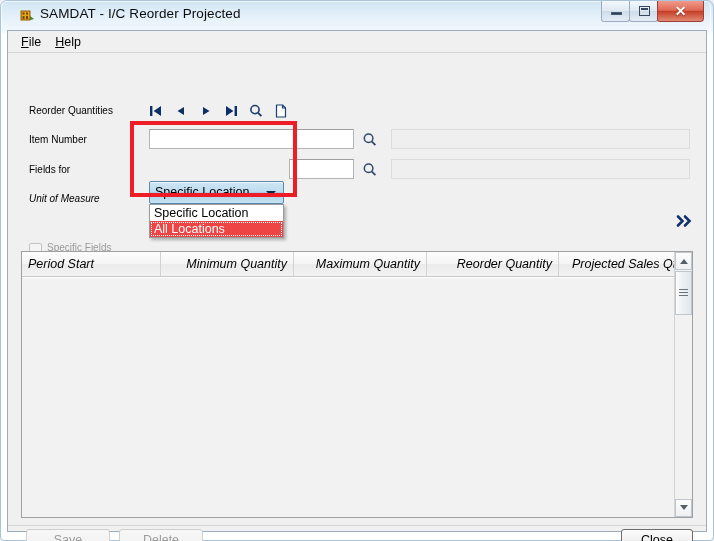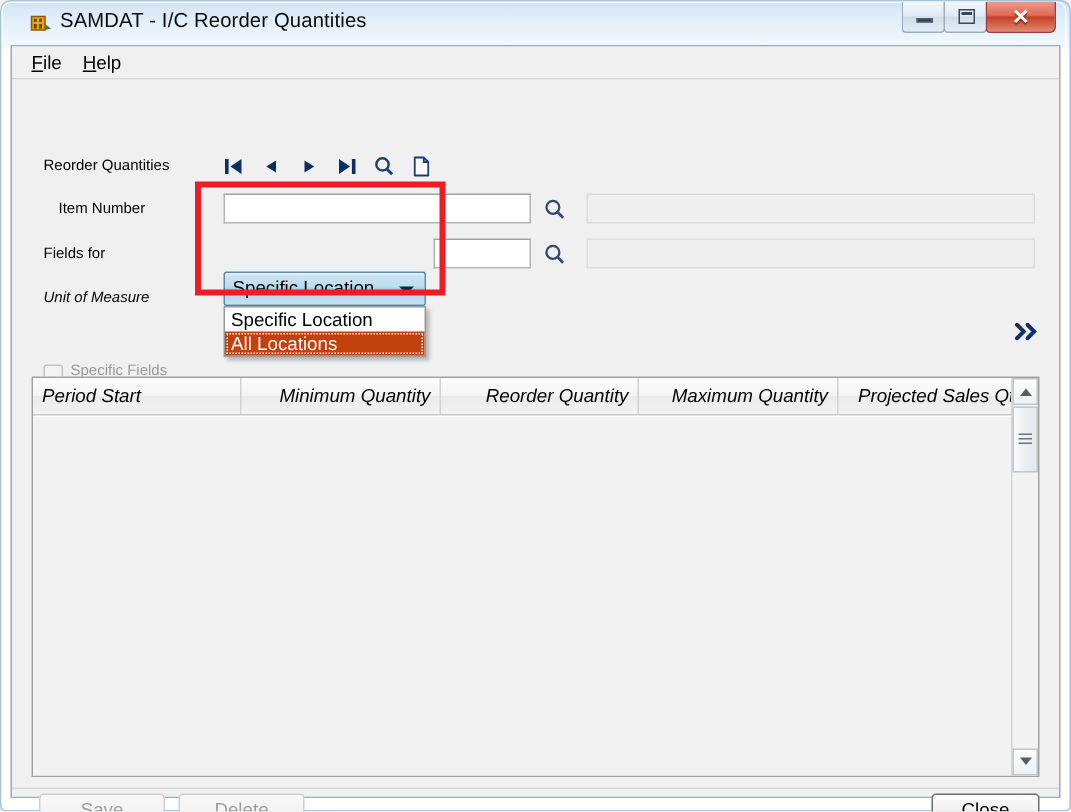--- a/index.html
+++ b/index.html
@@ -245,21 +245,21 @@
   .combo-opt {
     font-size: 12.5px;
     color: #000;
     height: 16px;
     line-height: 16px;
     padding-left: 4px;
     white-space: nowrap;
     box-sizing: border-box;
   }
   .combo-opt.sel {
-    background: #c2410c;
+    background: #ef4444;
     color: #ffffff;
     outline: 1px dotted #ffffff;
     outline-offset: -2px;
   }
 
   
   .cbox {
     position: absolute;
     left: 21px; top: 190px;
     width: 13px; height: 13px;
@@ -414,21 +414,21 @@
     <div class="title-icon">
       <svg width="16" height="16" viewBox="0 0 16 16">
         <rect x="2" y="4" width="9" height="9" fill="#e8a317" stroke="#8a5a05" stroke-width="1"></rect>
         <rect x="3.5" y="5.5" width="2" height="2" fill="#6b4a00"></rect>
         <rect x="7" y="5.5" width="2" height="2" fill="#6b4a00"></rect>
         <rect x="3.5" y="9" width="2" height="3" fill="#6b4a00"></rect>
         <rect x="7" y="9" width="2" height="3" fill="#6b4a00"></rect>
         <path d="M11 9 L15 12 L11 13 Z" fill="#4c7a30"></path>
       </svg>
     </div>
-    <div class="title-text">SAMDAT - I/C Reorder Quantities</div>
+    <div class="title-text">SAMDAT - I/C Reorder Projected</div>
 
     <div class="caption-buttons">
       <div class="cap-btn">
         <span class="cap-glyph-min"></span>
       </div>
       <div class="cap-btn">
         <span class="cap-glyph-max"></span>
       </div>
       <div class="cap-btn close">
         <span class="cap-glyph-close">✕</span>
@@ -477,21 +477,21 @@
           </svg>
         </span>
         <span class="nav-btn">
           <svg width="16" height="16" viewBox="0 0 16 16">
             <path d="M3.5 2 L9.5 2 L12.5 5 L12.5 14 L3.5 14 Z" fill="#ffffff" stroke="#1a3d73" stroke-width="1.2" stroke-linejoin="round"></path>
             <path d="M9.5 2 L9.5 5 L12.5 5" fill="none" stroke="#1a3d73" stroke-width="1.2"></path>
           </svg>
         </span>
       </div>
 
-      <div class="lbl" style="left:31px; top:81px;text-align:right;">Item Number</div>
+      <div class="lbl" style="left:21px; top:81px;text-align:right;">Item Number</div>
       <input class="tbox" style="left: 141px; top: 76px; width: 205px;" type="text" value="">
       <span class="finder" style="left:353px; top:78px;">
         <svg width="18" height="18" viewBox="0 0 18 18">
           <circle cx="7.6" cy="7.2" r="4.3" fill="none" stroke="#34486b" stroke-width="1.5"></circle>
           <line x1="10.9" y1="10.6" x2="14.4" y2="14.2" stroke="#34486b" stroke-width="1.8"></line>
         </svg>
       </span>
       <input class="tbox readonly" style="left: 383px; top: 76px; width: 299px;" type="text" readonly="" value="">
 
       <div class="lbl" style="left:21px; top:111px;">Fields for</div>
@@ -524,22 +524,22 @@
         </svg>
       </span>
 
       <div class="cbox"></div>
       <div class="lbl dim" style="left:39px; top:189px;">Specific Fields</div>
 
       <div class="grid">
         <div class="grid-head">
           <div class="gh" style="width:139px;">Period Start</div>
           <div class="gh right" style="width:133px;">Minimum Quantity</div>
+          <div class="gh right" style="width:133px;">Maximum Quantity</div>
           <div class="gh right" style="width:132px;">Reorder Quantity</div>
-          <div class="gh right" style="width:133px;">Maximum Quantity</div>
           <div class="gh right" style="width:133px;">Projected Sales Qty.</div>
         </div>
 
         <div class="grid-body"></div>
 
         <div class="vsb">
           <div class="vsb-btn up">
             <span class="vsb-arrow up"></span>
           </div>
           <div class="vsb-thumb">

